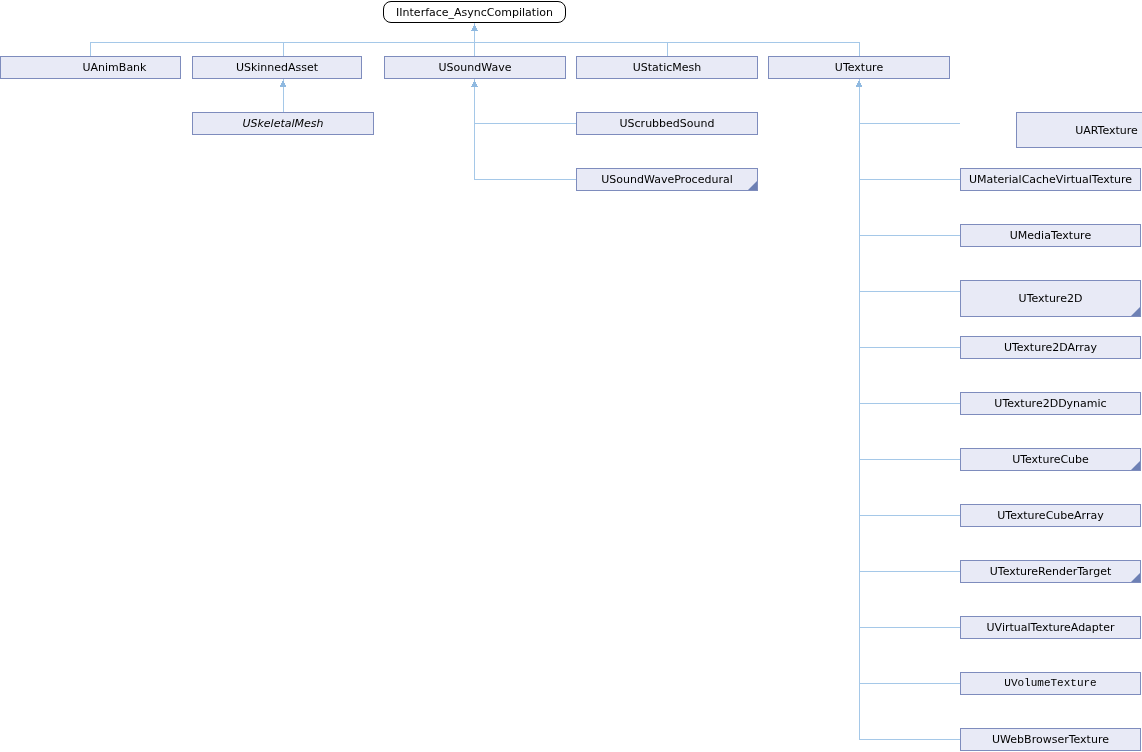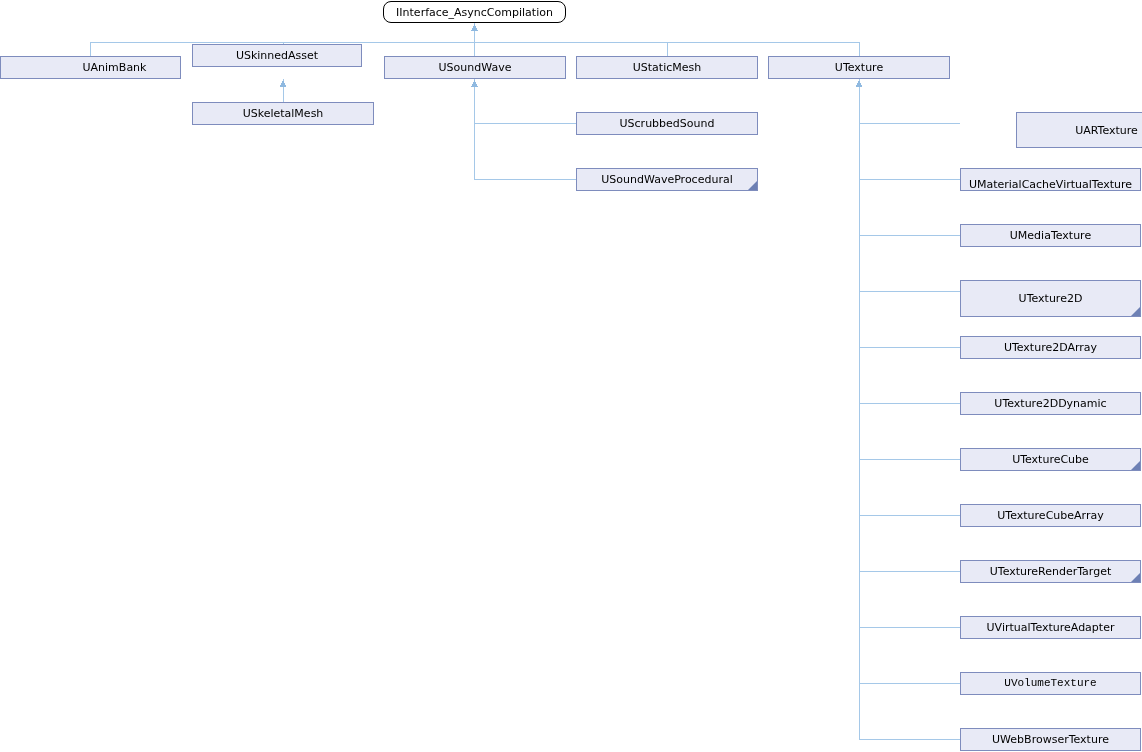--- a/index.html
+++ b/index.html
@@ -77,47 +77,47 @@
       <polygon points="474.5,80 471,87 478,87" fill="var(--arrow)"></polygon>
       <polygon points="859,80 855.5,87 862.5,87" fill="var(--arrow)"></polygon>
     </svg>
   <div id="nodes">
       <div class="node root" style="left: 383px; top: 1px; width: 183px; height: 22px;">
         <span>IInterface_AsyncCompilation</span>
       </div>
       <div class="node" style="left: 0px; top: 56px; width: 181px; height: 23px; padding-left: 48px;">
         <span>UAnimBank</span>
       </div>
-      <div class="node" style="left: 192px; top: 44px; width: 170px; height: 23px;">
+      <div class="node" style="left: 192px; top: 56px; width: 170px; height: 23px;">
         <span>USkinnedAsset</span>
       </div>
       <div class="node" style="left: 384px; top: 56px; width: 182px; height: 23px;">
         <span>USoundWave</span>
       </div>
       <div class="node" style="left: 576px; top: 56px; width: 182px; height: 23px;">
         <span>UStaticMesh</span>
       </div>
       <div class="node" style="left: 768px; top: 56px; width: 182px; height: 23px;">
         <span>UTexture</span>
       </div>
-      <div class="node" style="left: 192px; top: 102px; width: 182px; height: 23px;">
+      <div class="node" style="left: 192px; top: 112px; width: 182px; height: 23px; font-style: italic;">
         <span>USkeletalMesh</span>
       </div>
       <div class="node" style="left: 576px; top: 112px; width: 182px; height: 23px;">
         <span>UScrubbedSound</span>
       </div>
       <div class="node" style="left: 576px; top: 168px; width: 182px; height: 23px;">
         <span>USoundWaveProcedural</span>
         <div class="fold"></div>
       </div>
       <div class="node" style="left: 1016px; top: 112px; width: 181px; height: 36px; align-items: center;">
         <span>UARTexture</span>
         <div class="fold"></div>
       </div>
-      <div class="node" style="left: 960px; top: 168px; width: 181px; height: 23px; align-items: flex-end;">
+      <div class="node" style="left: 960px; top: 168px; width: 181px; height: 23px;">
         <span>UMaterialCacheVirtualTexture</span>
       </div>
       <div class="node" style="left: 960px; top: 224px; width: 181px; height: 23px;">
         <span>UMediaTexture</span>
       </div>
       <div class="node" style="left: 960px; top: 280px; width: 181px; height: 37px;">
         <span>UTexture2D</span>
         <div class="fold"></div>
       </div>
       <div class="node" style="left: 960px; top: 336px; width: 181px; height: 23px;">

